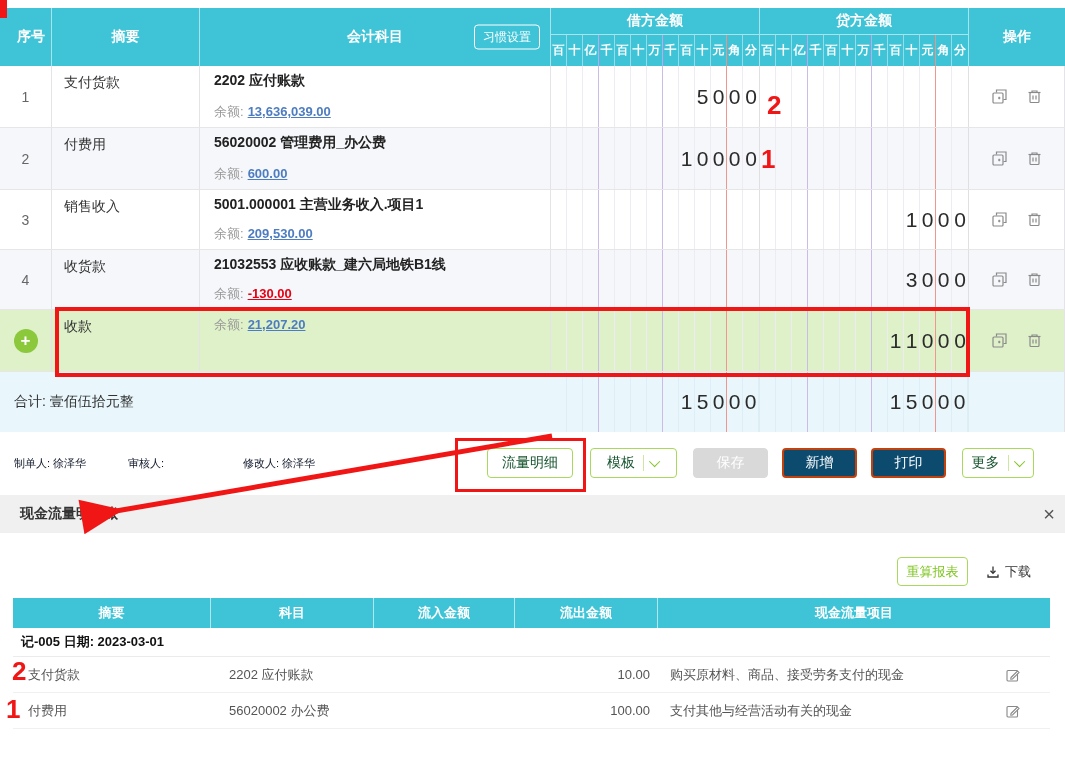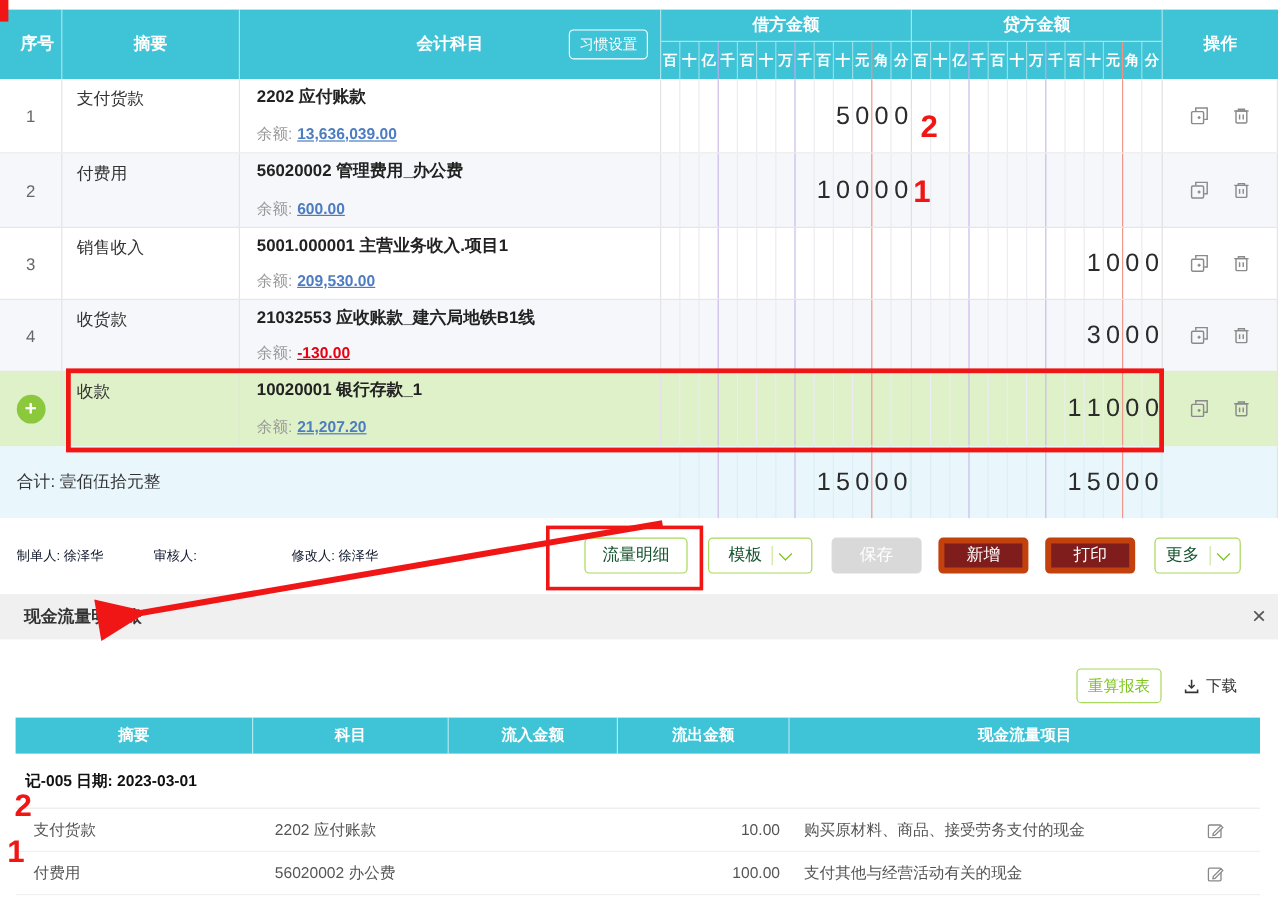--- a/index.html
+++ b/index.html
@@ -49,39 +49,39 @@
   .vtotal .dcell{border-right:1px solid #ddeef5;}
   .vtotal .dcell:nth-child(3),.vtotal .dcell:nth-child(7){border-right:1px solid #cbbbe9;}
   .vtotal .dcell:nth-child(11){border-right:1px solid #f0978d;}
 
   
   .vfooter{position:absolute; left:0; top:432px; width:1065px; height:63px; background:#fff;}
   .sig{position:absolute; top:24px; font-size:11px; color:#0f172a;}
   .btn{position:absolute; top:16px; height:30px; border-radius:4px; font-size:14px; font-family:inherit; cursor:pointer;
        display:flex; align-items:center; justify-content:center;}
   .btn.outline{background:#fff; border:1px solid #a8d85c; color:#14532d;}
-  .btn.solid{background:#7f1d1d; border:5px solid #c2410c; color:#fff;}
+  .btn.solid{background:#0c4a6e; border:2px solid #c2410c; color:#fff;}
   .btn.disabled{background:#d9d9d9; border:1px solid #d9d9d9; color:#fff; cursor:default;}
   .btn .sep{width:1px; height:16px; background:#cde6a0; margin:0 8px;}
   .chev{width:8px;height:8px;border-left:1.5px solid #7dc41d;border-bottom:1.5px solid #7dc41d;transform:rotate(-45deg) translateY(-2px);}
 
   
   .modal-bar{position:absolute; left:0; top:495px; width:1065px; height:38px; background:#f0f0f0; display:flex; align-items:center;}
   .modal-title{font-size:14px; font-weight:bold; color:#333; padding-left:20px;}
   .modal-close{position:absolute; right:10px; top:50%; transform:translateY(-50%); font-size:20px; color:#555; cursor:pointer; line-height:1;}
   .modal-body{position:absolute; left:0; top:533px; width:1065px; height:232px; background:#fff;}
   .recalc-btn{position:absolute; left:897px; top:24px; width:71px; height:29px; background:#fff; border:1px solid #a8d85c; color:#7dc41d;
               border-radius:4px; font-size:13px; font-family:inherit; cursor:pointer;}
   .download{position:absolute; left:986px; top:30px; display:flex; align-items:center; gap:5px; font-size:13px; color:#333; cursor:pointer;}
   .mtable{position:absolute; left:13px; top:65px; width:1037px;}
   .mhead{display:flex; height:30px; background:#3ec4d6; color:#fff;}
   .mh{display:flex; align-items:center; justify-content:center; font-size:13px; font-weight:bold; border-right:1px solid rgba(255,255,255,.6);}
   .mh:last-child{border-right:none;}
   .mc1{width:198px;} .mc2{width:163px;} .mc3{width:141px;} .mc4{width:143px;} .mc5{width:392px;}
-  .mgroup{height:46px; display:flex; align-items:center; padding-left:8px; font-size:13px; font-weight:bold; color:#111; border-bottom:1px solid #ebebeb;}
+  .mgroup{height:29px; display:flex; align-items:center; padding-left:8px; font-size:13px; font-weight:bold; color:#111; border-bottom:1px solid #ebebeb;}
   .mrow{display:flex; height:36px; border-bottom:1px solid #f0f0f0; position:relative; font-size:13px; color:#555;}
   .mrow>div{display:flex; align-items:center;}
   .mrow .mc1{padding-left:15px;} .mrow .mc2{padding-left:18px;}
   .mrow .mc3{justify-content:flex-end; padding-right:10px;} .mrow .mc4{justify-content:flex-end; padding-right:8px;}
   .mrow .mc5{padding-left:12px;}
   .edit-ic{position:absolute; right:30px; top:50%; transform:translateY(-50%); width:14px; height:14px; color:#888; cursor:pointer;}
 
   
   .corner-mark{position:absolute; left:0; top:0; width:7px; height:18px; background:#f11616;}
   .red-box{position:absolute; border:4px solid #f11616; pointer-events:none;}
@@ -353,21 +353,20 @@
         <path d="M7 7.5 V11.5 M10 7.5 V11.5"></path>
       </svg>
     </div>
   </div>
         <div class="vrow hl" style="height: 62px;">
     <div class="c-seq">
             <div class="plus-circle">+</div>
           </div>
     <div class="c-sum">收款</div>
     <div class="c-acc">
-      <div class="acc-name">10020001 银行存款_1</div>
       <div class="acc-bal">
         <span class="bal-label">余额:</span><span class="bal-val">21,207.20</span>
       </div>
     </div>
     <div class="c-amt debit">
             <div class="dcell"></div>
             <div class="dcell"></div>
             <div class="dcell"></div>
             <div class="dcell"></div>
             <div class="dcell"></div>

